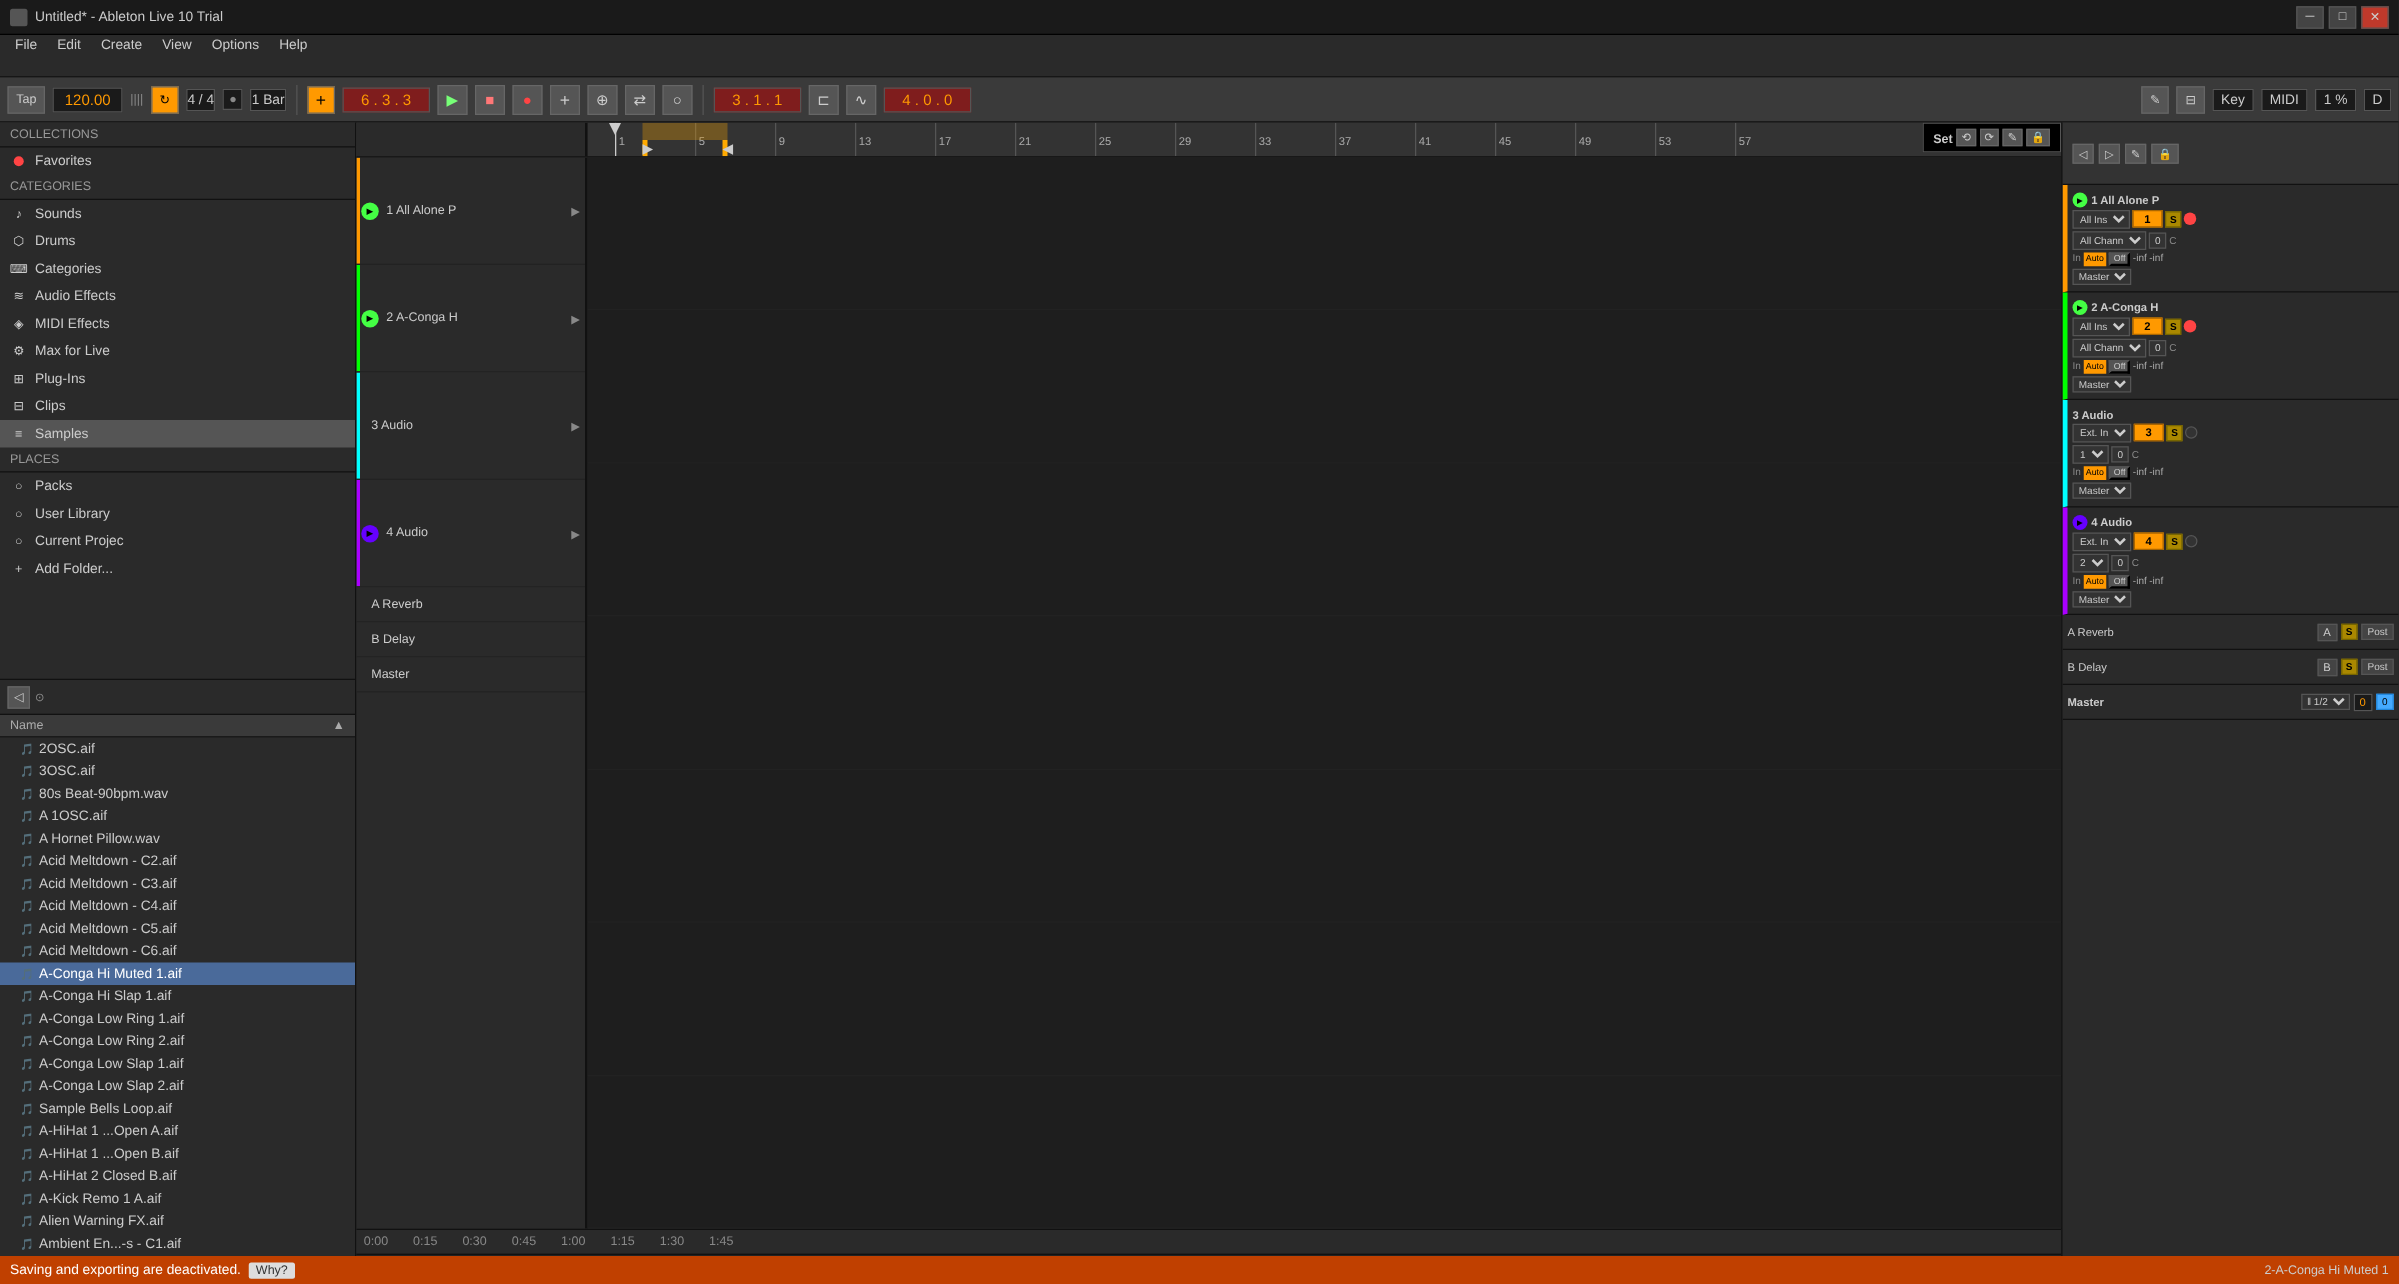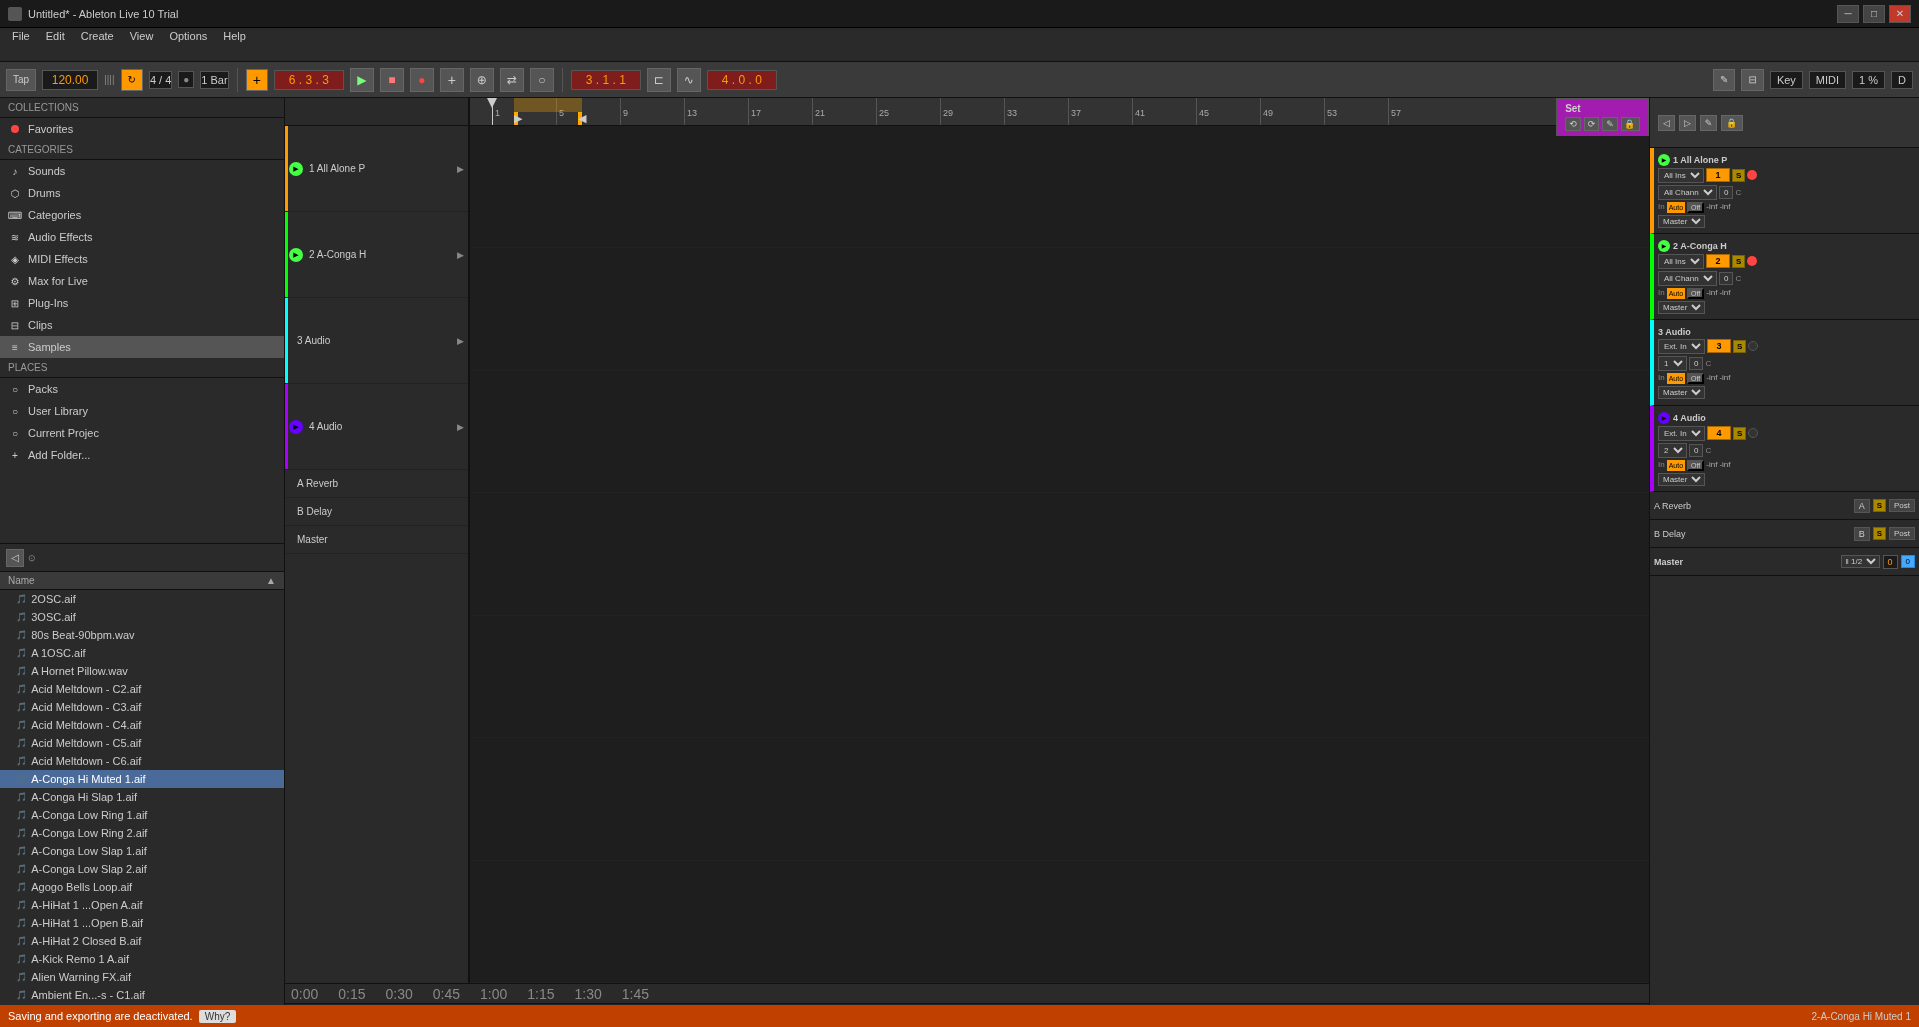--- a/index.html
+++ b/index.html
@@ -87,21 +87,21 @@
     ::-webkit-scrollbar-thumb { background: #555; }
     .track-lane-header { height: 86px; border-bottom: 1px solid #222; display: flex; align-items: center; padding: 0 4px; gap: 2px; background: #2a2a2a; position: relative; overflow: hidden; }
     .track-lane { height: 86px; border-bottom: 1px solid #222; background: #1e1e1e; flex: 1; position: relative; cursor: pointer; }
     .tl-color { position: absolute; left: 0; top: 0; bottom: 0; width: 3px; }
     .tl-color.yellow { background: #f90; }
     .tl-color.green { background: #0f0; }
     .tl-color.cyan { background: #0ff; }
     .tl-color.purple { background: #a0f; }
     
     
-    #ruler-bottom { height: 20px; background: #2a2a2a; border-top: 1px solid #111; display: flex; align-items: center; padding: 0 6px; font-size: 14px; color: #888; gap: 20px; }
+    #ruler-bottom { height: 20px; background: #2a2a2a; border-top: 1px solid #111; display: flex; align-items: center; padding: 0 6px; font-size: 10px; color: #888; gap: 20px; }
 
     
     #arrange-scrollbar { height: 14px; background: #222; border-top: 1px solid #111; display: flex; align-items: center; padding: 0 2px; }
     .scroll-thumb { height: 10px; background: #555; border-radius: 2px; width: 200px; }
   </style>
 </head>
 <body>
 
 <div id="titlebar">
   <div id="titlebar-left">
@@ -294,21 +294,21 @@
       <div class="file-item">
           <span class="file-icon">🎵</span>
           <span>A-Conga Low Slap 1.aif</span>
         </div>
       <div class="file-item">
           <span class="file-icon">🎵</span>
           <span>A-Conga Low Slap 2.aif</span>
         </div>
       <div class="file-item">
           <span class="file-icon">🎵</span>
-          <span>Agogo Bells Loop.aif</span>
+          <span>Sample Bells Loop.aif</span>
         </div>
       <div class="file-item">
           <span class="file-icon">🎵</span>
           <span>A-HiHat 1 ...Open A.aif</span>
         </div>
       <div class="file-item">
           <span class="file-icon">🎵</span>
           <span>A-HiHat 1 ...Open B.aif</span>
         </div>
       <div class="file-item">
@@ -325,21 +325,21 @@
         </div>
       <div class="file-item">
           <span class="file-icon">🎵</span>
           <span>Ambient En...-s - C1.aif</span>
         </div>
     </div>
   </div>
 
   <div id="arrangement" style="flex:1;display:flex;flex-direction:column;overflow:hidden;position:relative;">
 
-    <div style="position:absolute;top:0;right:0;z-index:10;background:#a21caf;border:1px solid #555;display:flex;flex-direction:column;align-items:flex-start;padding:4px 8px;gap:3px;">
+    <div style="position:absolute;top:0;right:0;z-index:10;background:#000000;border:1px solid #555;display:flex;flex-direction:row;align-items:flex-end;padding:4px 8px;gap:3px;">
       <span style="color:#ccc;font-size:10px;font-weight:bold;">Set</span>
       <div style="display:flex;gap:3px;">
         <button style="background:#555;border:1px solid #666;color:#ccc;font-size:9px;padding:1px 3px;">⟲</button>
         <button style="background:#555;border:1px solid #666;color:#ccc;font-size:9px;padding:1px 3px;">⟳</button>
         <button style="background:#555;border:1px solid #666;color:#ccc;font-size:9px;padding:1px 3px;">✎</button>
         <button style="background:#555;border:1px solid #666;color:#ccc;font-size:9px;padding:1px 3px;">🔒</button>
       </div>
     </div>
 
     <div id="timeline-ruler" style="height:28px;background:#333;border-bottom:1px solid #111;position:relative;overflow:hidden;">

